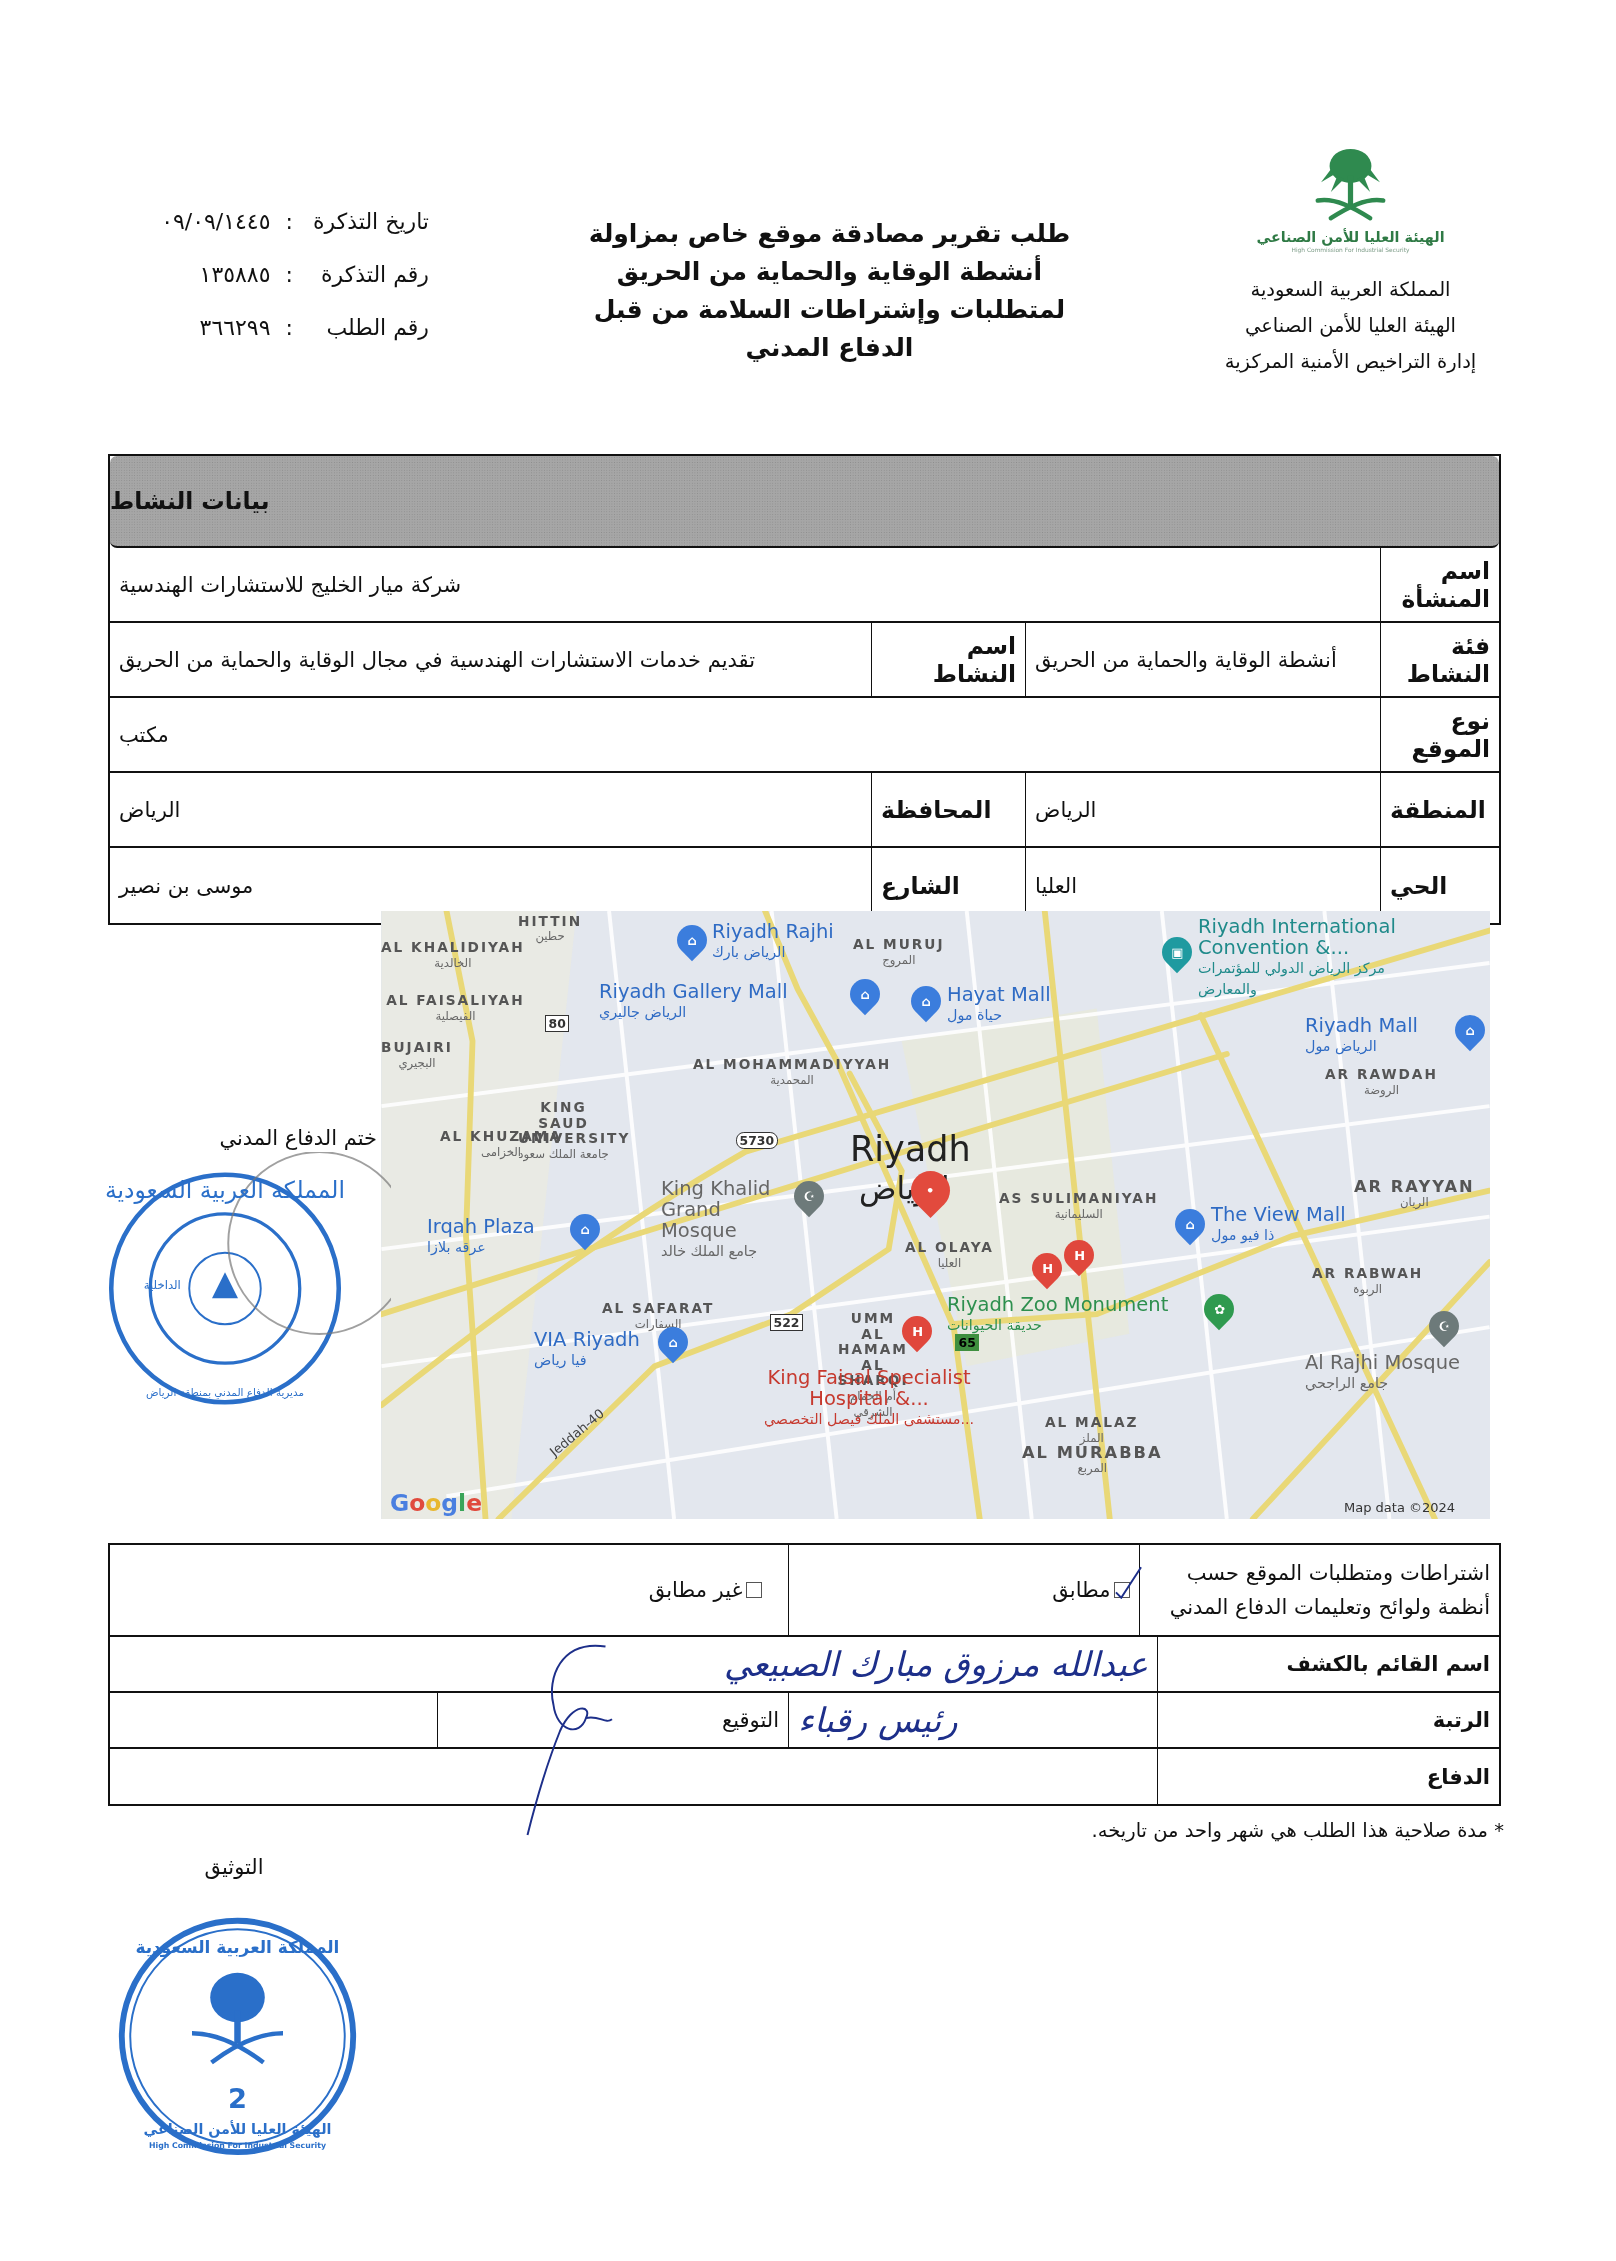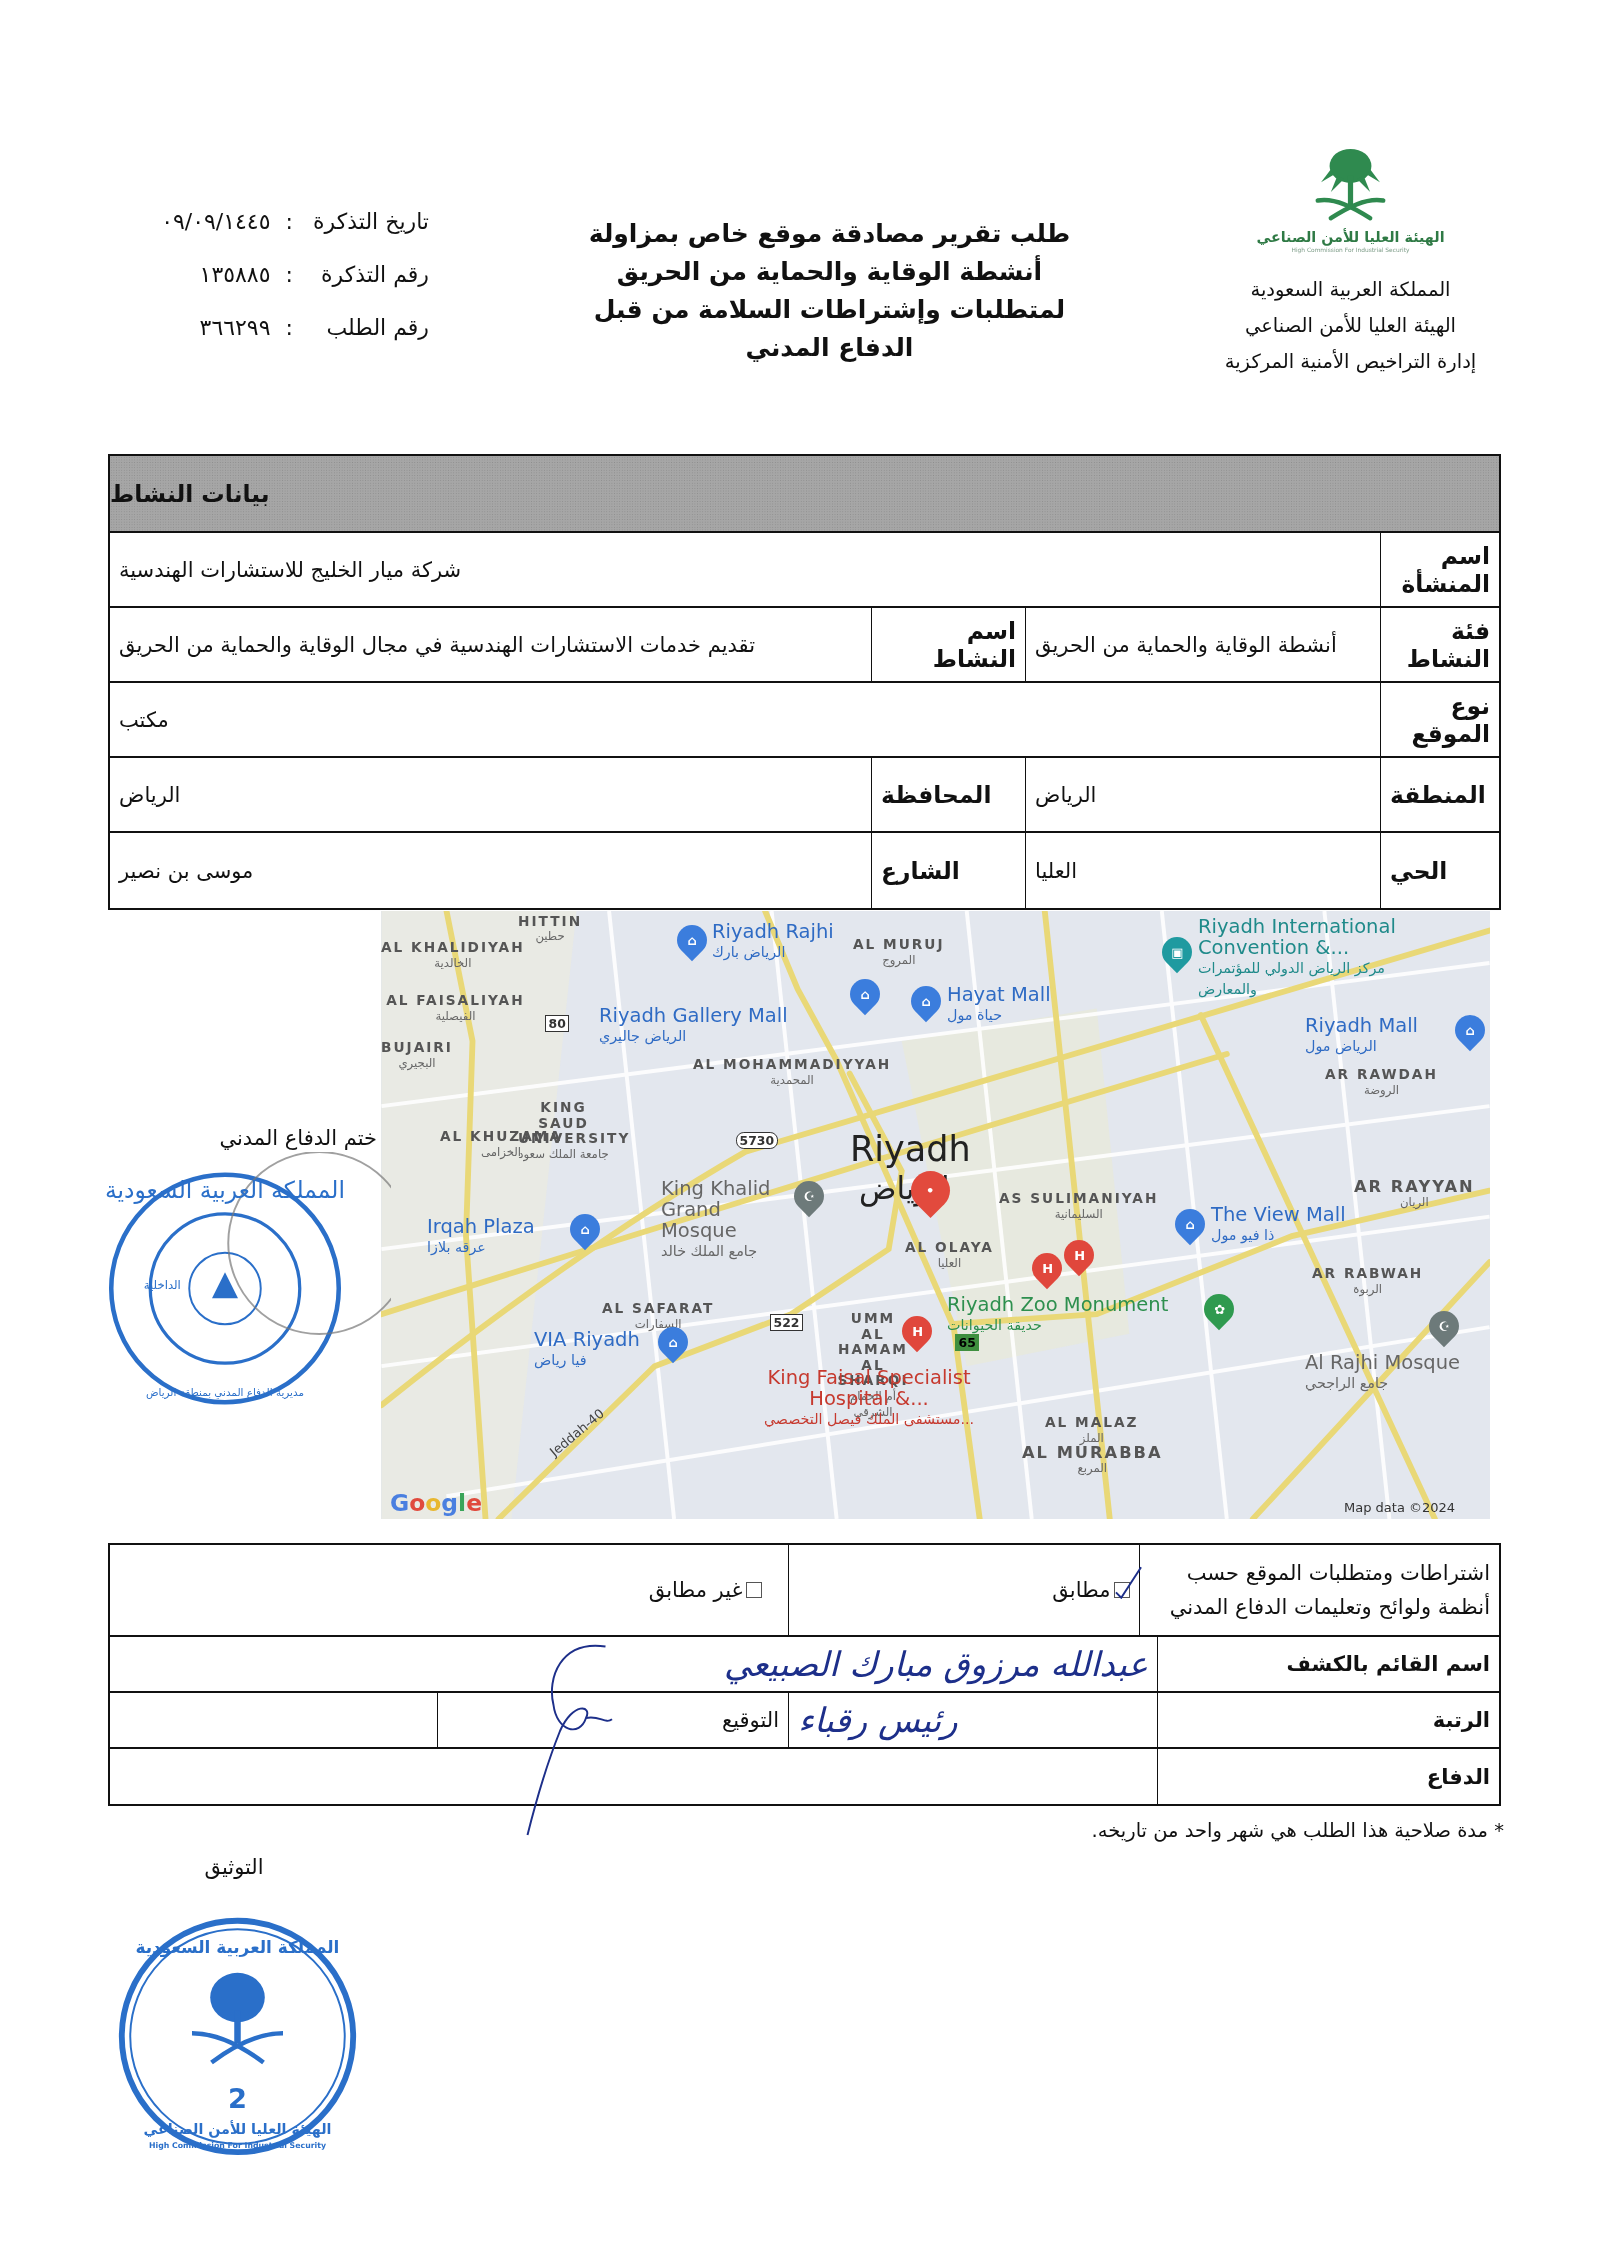--- a/index.html
+++ b/index.html
@@ -20,21 +20,21 @@
 
   
   .org { left: 1204px; top: 143px; width: 293px; text-align: center; }
   .logo-svg { display: block; margin: 0 auto; }
   .logo-ar { font-size: 14.3px; font-weight: bold; color: #2f7a45; margin-top: 1.3px; }
   .logo-en { font-size: 5.9px; color: #7a9a85; margin-top: 1.3px; }
   .org-lines { margin-top: 19.5px; font-size: 19.5px; line-height: 36px; direction: rtl; }
 
   
   .tbl { left: 108px; top: 454px; width: 1393px; border: 2px solid #111; }
-  .hdr { height: 77px; background: #a6a6a6; background-image: radial-gradient(#8c8c8c 0.7px, transparent 0.8px); background-size: 2.6px 2.6px; border-bottom: 2px solid #111; display: flex; justify-content: flex-end; align-items: center; padding-right: 11.7px; font-size: 23.4px; font-weight: bold; }
+  .hdr { height: 92px; background: #a6a6a6; background-image: radial-gradient(#8c8c8c 0.7px, transparent 0.8px); background-size: 2.6px 2.6px; border-bottom: 2px solid #111; display: flex; justify-content: flex-end; align-items: center; padding-right: 11.7px; font-size: 23.4px; font-weight: bold; border-radius: 7px; }
   .row { display: flex; flex-direction: row-reverse; height: 75px; border-bottom: 2px solid #111; }
   .row:last-child { border-bottom: none; }
   .cell { display: flex; align-items: center; justify-content: flex-end; padding: 0 9px; font-size: 21px; direction: rtl; text-align: right; border-left: 1.3px solid #111; }
   .cell:last-child { border-left: none; }
   .cell.lbl { font-weight: bold; font-size: 23.4px; justify-content: flex-end; }
   .w-lab { width: 119px; }
   .w-val1 { width: 355px; }
   .w-lab2 { width: 154px; }
   .w-rest { flex: 1; }
 
@@ -259,21 +259,21 @@
     </div>
 
   <div class="pin b" style="left:296px;top:14.3px;">
       <span>⌂</span>
     </div>
   <div class="mlbl poi blue" style="left:331px;top:10.4px;">
       <div>Riyadh Rajhi</div>
       <div class="ar">الرياض بارك</div>
     </div>
 
-  <div class="mlbl poi blue" style="left:218px;top:70px;margin-top:24px;">
+  <div class="mlbl poi blue" style="left:218px;top:70px;">
       <div>Riyadh Gallery Mall</div>
       <div class="ar">الرياض جاليري</div>
     </div>
   <div class="pin b" style="left:469px;top:68px;">
       <span>⌂</span>
     </div>
 
   <div class="pin b" style="left:530px;top:75px;">
       <span>⌂</span>
     </div>

